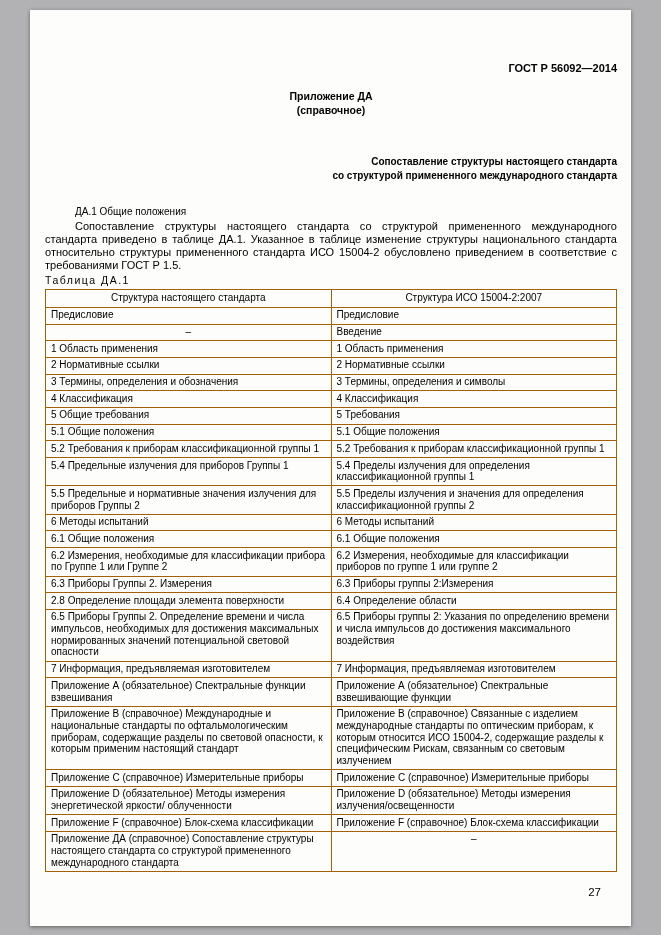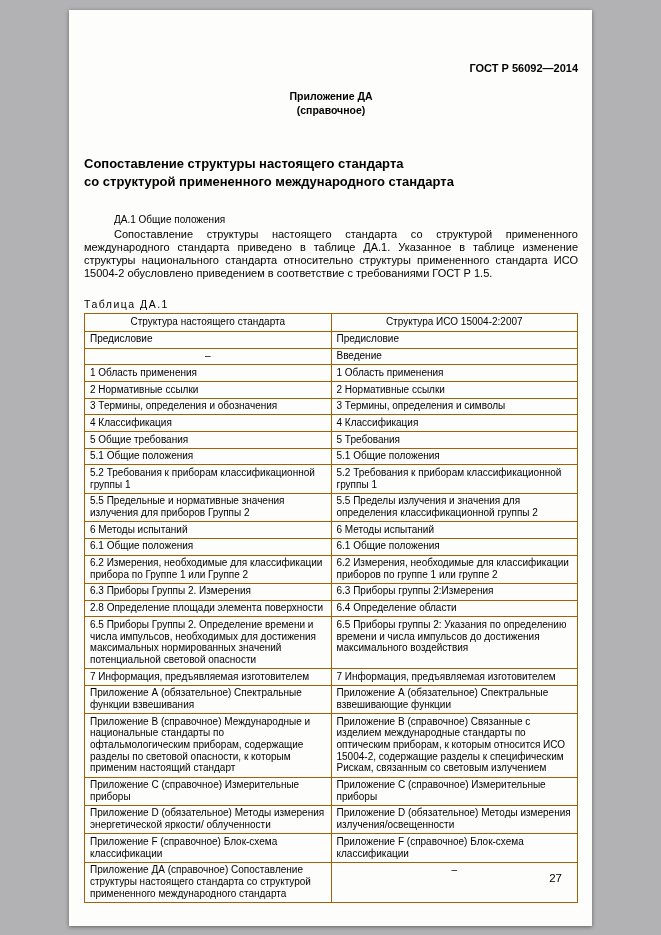--- a/index.html
+++ b/index.html
@@ -6,21 +6,21 @@
   html, body { margin: 0; padding: 0; }
   body {
     width: 661px;
     height: 935px;
     background: #b2b2b4;
     font-family: "Liberation Sans", sans-serif;
     color: #000;
   }
   .page {
     position: relative;
-    width: 523px;
+    width: 601px;
     height: 916px;
     margin: 10px auto 0;
     background: #fdfdfc;
     box-shadow: 0 1px 4px rgba(0,0,0,.45);
     padding: 0 14px 0 15px;
     overflow: hidden;
   }
   .doc-header {
     padding-top: 52px;
     text-align: right;
@@ -29,40 +29,40 @@
   }
   .annex {
     margin-top: 16px;
     text-align: center;
     font-weight: bold;
     font-size: 10.5px;
     line-height: 1.3;
   }
   .main-title {
     margin-top: 38px;
-    text-align: left;
+    text-align: right;
     font-weight: bold;
-    font-size: 13px;
+    font-size: 10px;
     line-height: 1.35;
   }
   .section-heading {
     margin-top: 24px;
     font-weight: normal;
     font-size: 10px;
     text-indent: 30px;
   }
   .paragraph {
     margin: 3px 0 0;
     font-size: 11px;
     line-height: 1.18;
     text-align: justify;
     text-indent: 30px;
   }
   .table-label {
-    margin-top: 18px;
+    margin-top: 2px;
     font-size: 10.5px;
     letter-spacing: 1.5px;
   }
   table.comparison-table {
     width: 100%;
     border-collapse: collapse;
     margin-top: 3px;
     font-size: 10px;
     table-layout: fixed;
   }
@@ -79,21 +79,21 @@
   }
   .comparison-table th {
     text-align: center;
     padding-top: 2px;
     padding-bottom: 3px;
   }
   .comparison-table td.center { text-align: center; }
   .page-number {
     position: absolute;
     right: 30px;
-    bottom: 42px;
+    bottom: 28px;
     font-size: 11.5px;
   }
 </style>
 </head>
 <body>
 
 <div class="page">
 
   <div class="doc-header">ГОСТ Р 56092—2014</div>
 
@@ -151,20 +151,24 @@
         </tr>
         <tr>
           <td>5.1 Общие положения</td>
           <td>5.1 Общие положения</td>
         </tr>
         <tr>
           <td>5.2 Требования к приборам классификационной группы 1</td>
           <td>5.2 Требования к приборам классификационной группы 1</td>
         </tr>
         <tr>
+          <td>5.4 Предельные излучения для приборов Группы 1</td>
+          <td>5.4 Пределы излучения для определения классификационной группы 1</td>
+        </tr>
+        <tr>
           <td>5.5 Предельные и нормативные значения излучения для приборов Группы 2</td>
           <td>5.5 Пределы излучения и значения для определения классификационной группы 2</td>
         </tr>
         <tr>
           <td>6 Методы испытаний</td>
           <td>6 Методы испытаний</td>
         </tr>
         <tr>
           <td>6.1 Общие  положения</td>
           <td>6.1 Общие положения</td>

